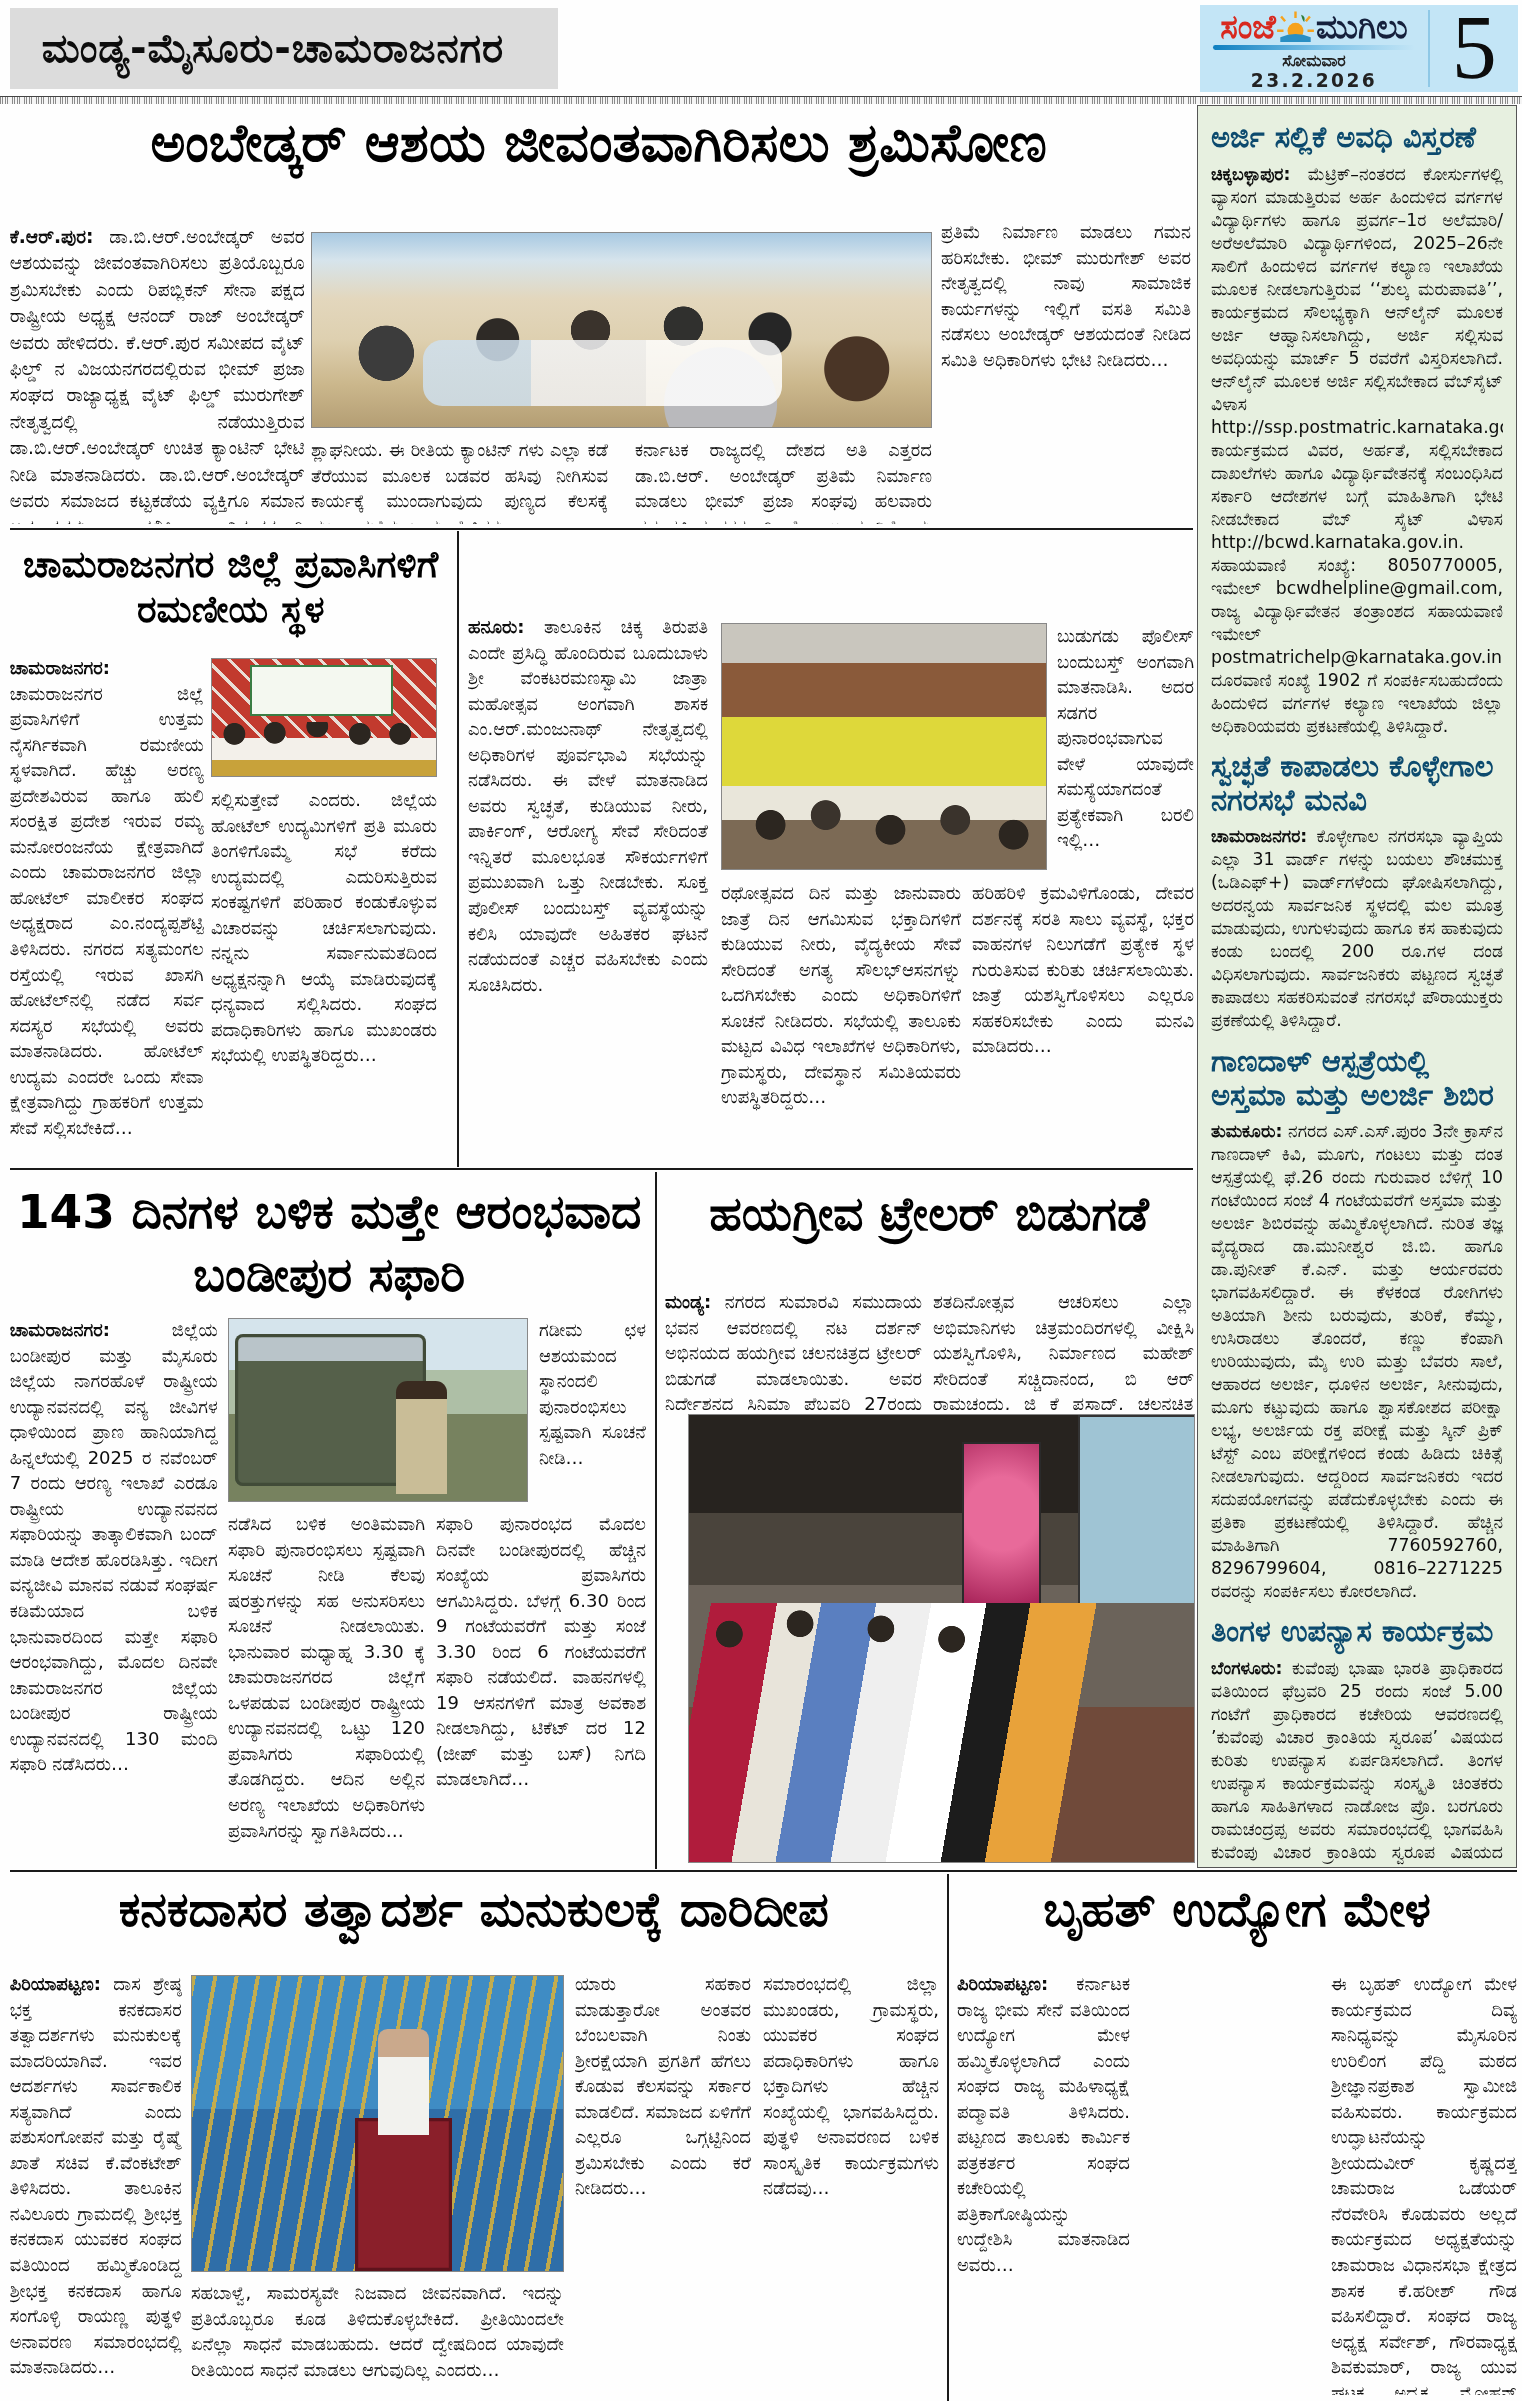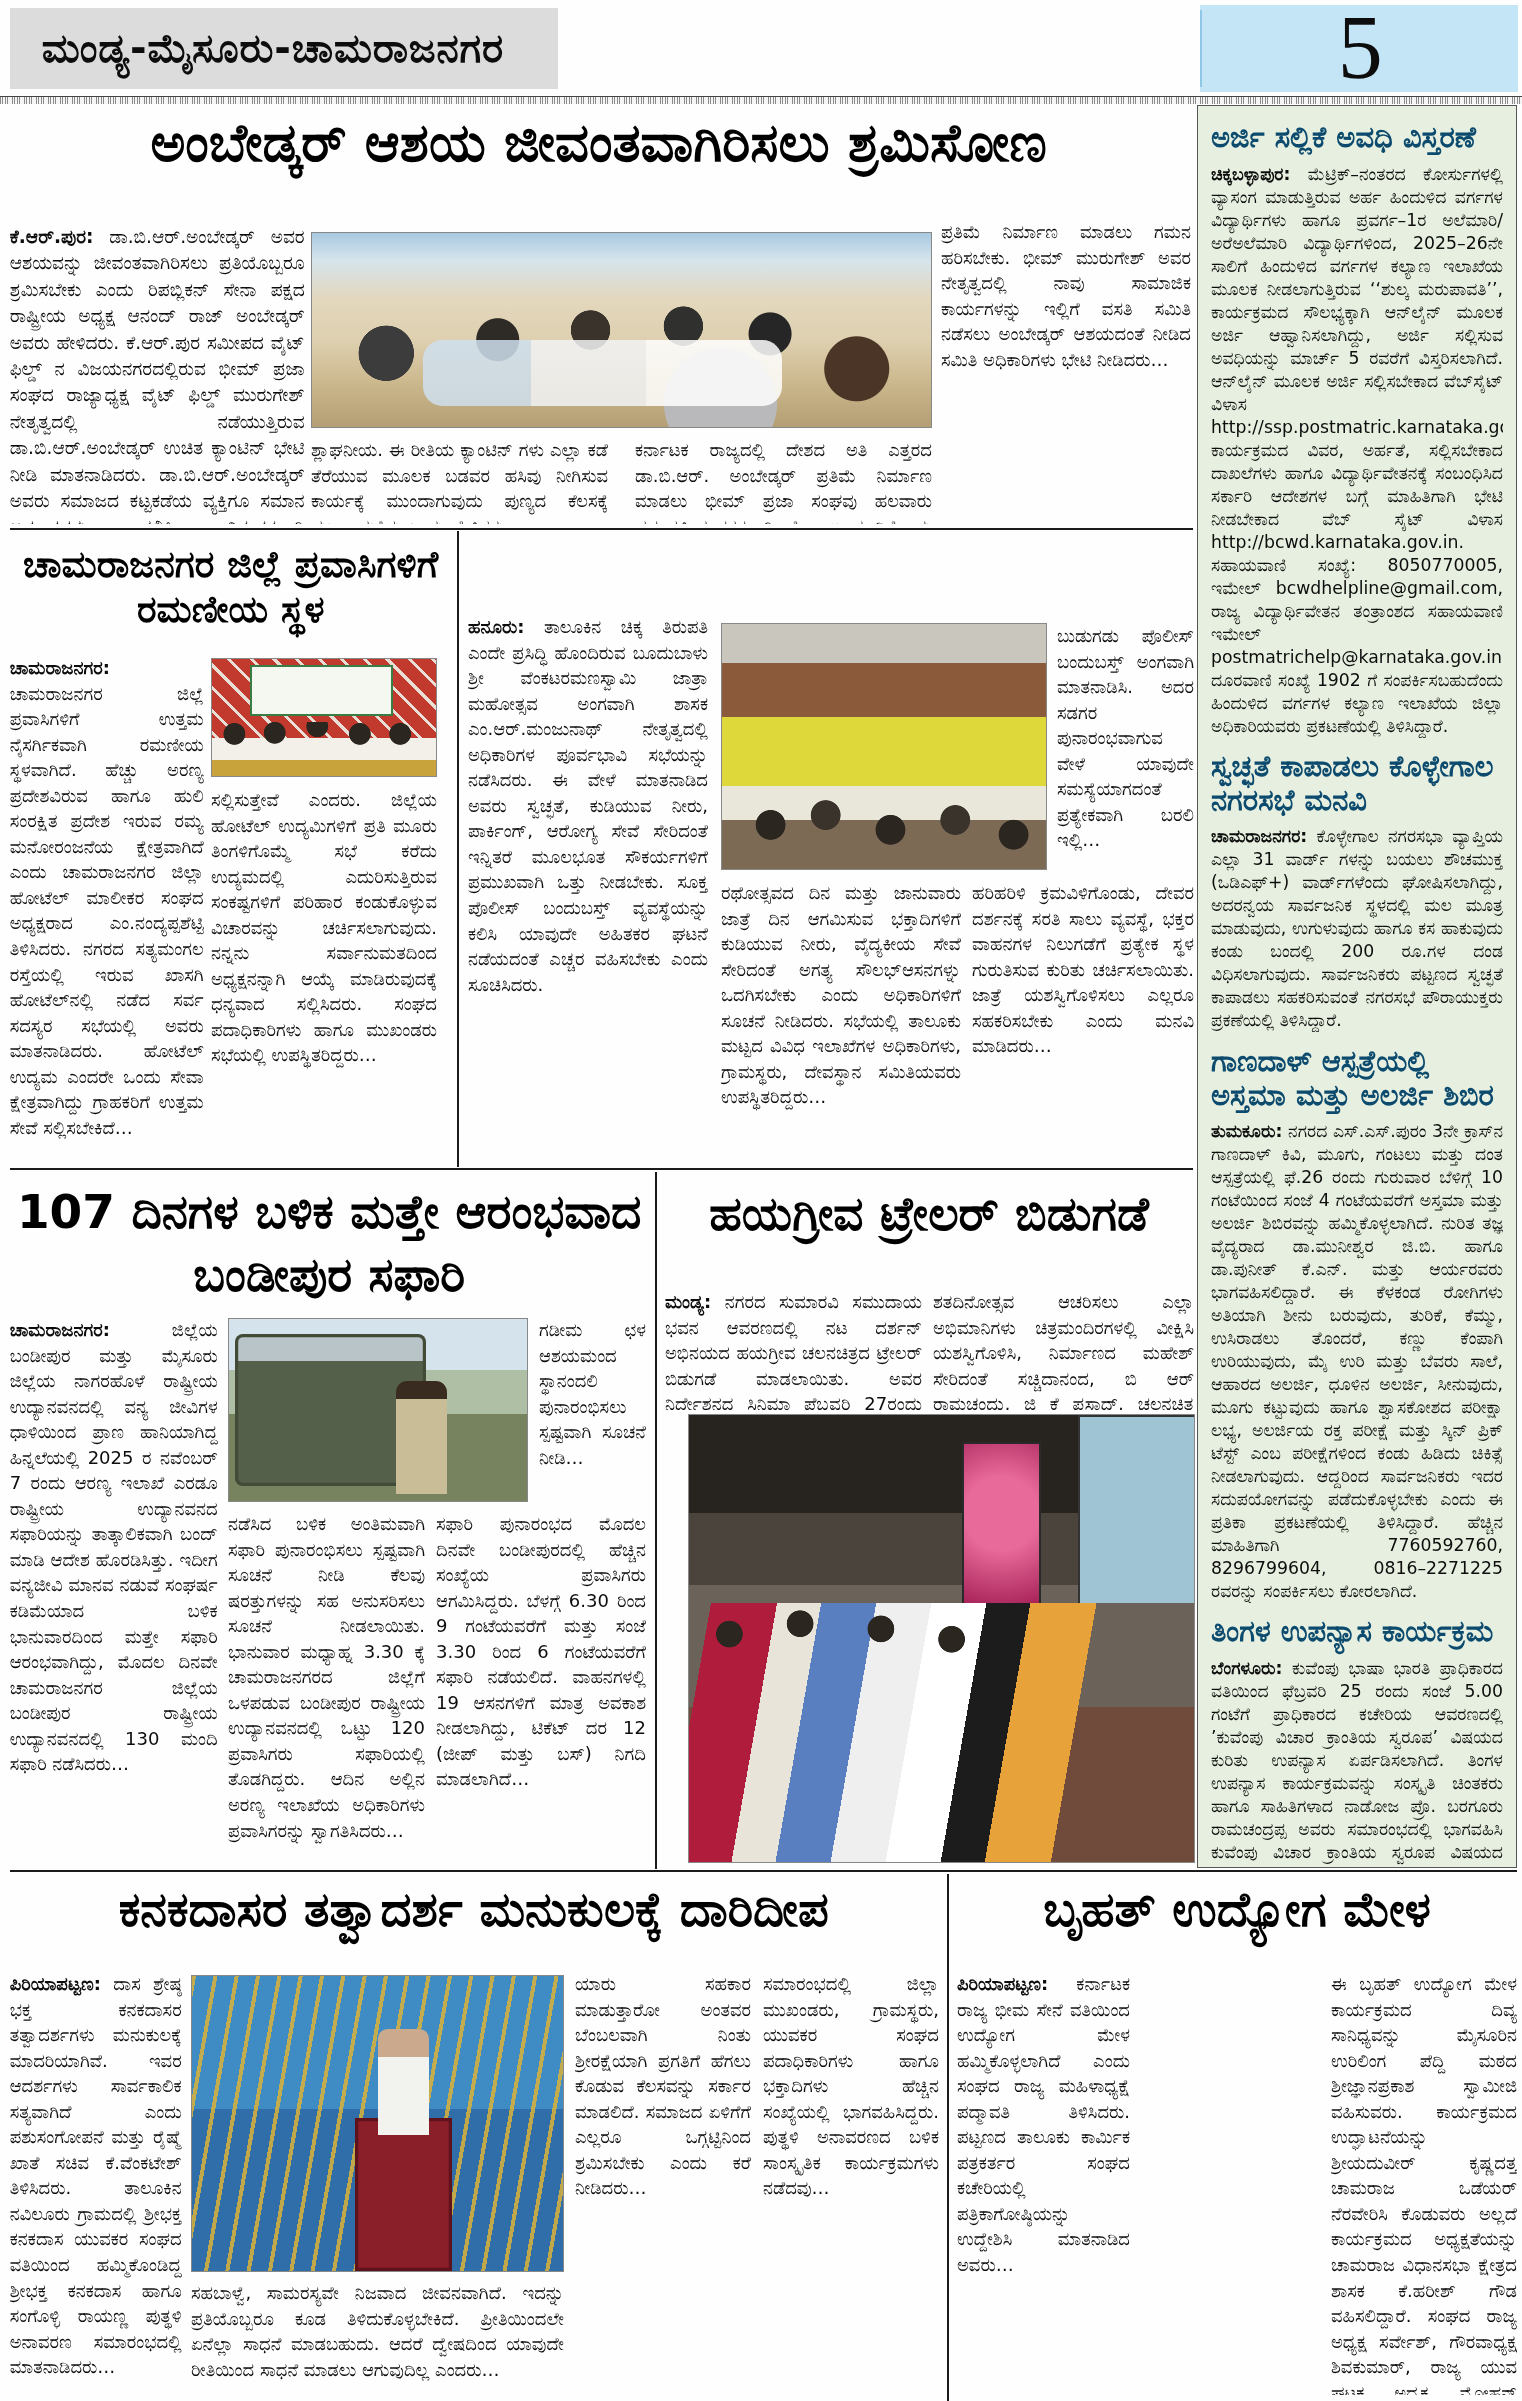--- a/index.html
+++ b/index.html
@@ -103,20 +103,35 @@
 </style>
 </head>
 <body>
 
 <div class="page">
 
   <div class="abs section-label">
     <span>ಮಂಡ್ಯ-ಮೈಸೂರು-ಚಾಮರಾಜನಗರ</span>
   </div>
   <div class="abs masthead">
+    <div class="masthead-left">
+      <div class="masthead-title">
+        <span class="mh-red">ಸಂಜೆ</span>
+        <svg class="logo" viewBox="0 0 46 40">
+          <circle cx="23" cy="26" r="10" fill="#f6a21c"></circle>
+          <path d="M23 10 L23 2 M10 14 L5 8 M36 14 L41 8 M8 26 L0 26 M38 26 L46 26" stroke="#f6a21c" stroke-width="3"></path>
+          <path d="M4 34 Q23 26 42 34 L42 40 L4 40 Z" fill="#2a8fc4"></path>
+          <path d="M30 6 q6 2 4 9 q-2 -1 -4 -9z" fill="#2f7d3a"></path>
+        </svg>
+        <span class="mh-blue">ಮುಗಿಲು</span>
+      </div>
+      <div class="masthead-rule"></div>
+      <div class="masthead-day">ಸೋಮವಾರ</div>
+      <div class="masthead-date">23.2.2026</div>
+    </div>
     <div class="masthead-div"></div>
     <div class="page-number">5</div>
   </div>
   <div class="abs hatch"></div>
 
   <div class="abs sidebar">
     <div class="sb-art">
       <div class="sb-head">ಅರ್ಜಿ ಸಲ್ಲಿಕೆ ಅವಧಿ ವಿಸ್ತರಣೆ</div>
       <div class="sb-body"><b>ಚಿಕ್ಕಬಳ್ಳಾಪುರ:</b> <span>ಮೆಟ್ರಿಕ್–ನಂತರದ ಕೋರ್ಸುಗಳಲ್ಲಿ ವ್ಯಾಸಂಗ ಮಾಡುತ್ತಿರುವ ಅರ್ಹ ಹಿಂದುಳಿದ ವರ್ಗಗಳ ವಿದ್ಯಾರ್ಥಿಗಳು ಹಾಗೂ ಪ್ರವರ್ಗ–1ರ ಅಲೆಮಾರಿ/ಅರೆಅಲೆಮಾರಿ ವಿದ್ಯಾರ್ಥಿಗಳಿಂದ, 2025–26ನೇ ಸಾಲಿಗೆ ಹಿಂದುಳಿದ ವರ್ಗಗಳ ಕಲ್ಯಾಣ ಇಲಾಖೆಯ ಮೂಲಕ ನೀಡಲಾಗುತ್ತಿರುವ ‘‘ಶುಲ್ಕ ಮರುಪಾವತಿ’’, ಕಾರ್ಯಕ್ರಮದ ಸೌಲಭ್ಯಕ್ಕಾಗಿ ಆನ್‌ಲೈನ್ ಮೂಲಕ ಅರ್ಜಿ ಆಹ್ವಾನಿಸಲಾಗಿದ್ದು, ಅರ್ಜಿ ಸಲ್ಲಿಸುವ ಅವಧಿಯನ್ನು ಮಾರ್ಚ್ 5 ರವರೆಗೆ ವಿಸ್ತರಿಸಲಾಗಿದೆ. ಆನ್‌ಲೈನ್ ಮೂಲಕ ಅರ್ಜಿ ಸಲ್ಲಿಸಬೇಕಾದ ವೆಬ್‌ಸೈಟ್ ವಿಳಾಸ http://ssp.postmatric.karnataka.gov.in ಕಾರ್ಯಕ್ರಮದ ವಿವರ, ಅರ್ಹತೆ, ಸಲ್ಲಿಸಬೇಕಾದ ದಾಖಲೆಗಳು ಹಾಗೂ ವಿದ್ಯಾರ್ಥಿವೇತನಕ್ಕೆ ಸಂಬಂಧಿಸಿದ ಸರ್ಕಾರಿ ಆದೇಶಗಳ ಬಗ್ಗೆ ಮಾಹಿತಿಗಾಗಿ ಭೇಟಿ ನೀಡಬೇಕಾದ ವೆಬ್ ಸೈಟ್ ವಿಳಾಸ http://bcwd.karnataka.gov.in. ಸಹಾಯವಾಣಿ ಸಂಖ್ಯೆ: 8050770005, ಇಮೇಲ್ bcwdhelpline@gmail.com, ರಾಜ್ಯ ವಿದ್ಯಾರ್ಥಿವೇತನ ತಂತ್ರಾಂಶದ ಸಹಾಯವಾಣಿ ಇಮೇಲ್ postmatrichelp@karnataka.gov.in,, ದೂರವಾಣಿ ಸಂಖ್ಯೆ 1902 ಗೆ ಸಂಪರ್ಕಿಸಬಹುದೆಂದು ಹಿಂದುಳಿದ ವರ್ಗಗಳ ಕಲ್ಯಾಣ ಇಲಾಖೆಯ ಜಿಲ್ಲಾ ಅಧಿಕಾರಿಯವರು ಪ್ರಕಟಣೆಯಲ್ಲಿ ತಿಳಿಸಿದ್ದಾರೆ.</span></div>
     </div>
@@ -163,21 +178,21 @@
   <div class="abs body" style="left:468px;top:614px;width:240px;height:542px;">
     <b>ಹನೂರು:</b> <span>ತಾಲೂಕಿನ ಚಿಕ್ಕ ತಿರುಪತಿ ಎಂದೇ ಪ್ರಸಿದ್ಧಿ ಹೊಂದಿರುವ ಬೂದುಬಾಳು ಶ್ರೀ ವೆಂಕಟರಮಣಸ್ವಾಮಿ ಜಾತ್ರಾ ಮಹೋತ್ಸವ ಅಂಗವಾಗಿ ಶಾಸಕ ಎಂ.ಆರ್.ಮಂಜುನಾಥ್ ನೇತೃತ್ವದಲ್ಲಿ ಅಧಿಕಾರಿಗಳ ಪೂರ್ವಭಾವಿ ಸಭೆಯನ್ನು ನಡೆಸಿದರು.  ಈ ವೇಳೆ ಮಾತನಾಡಿದ ಅವರು ಸ್ವಚ್ಛತೆ, ಕುಡಿಯುವ ನೀರು, ಪಾರ್ಕಿಂಗ್, ಆರೋಗ್ಯ ಸೇವೆ ಸೇರಿದಂತೆ ಇನ್ನಿತರೆ ಮೂಲಭೂತ ಸೌಕರ್ಯಗಳಿಗೆ ಪ್ರಮುಖವಾಗಿ ಒತ್ತು ನೀಡಬೇಕು. ಸೂಕ್ತ ಪೊಲೀಸ್ ಬಂದುಬಸ್ತ್ ವ್ಯವಸ್ಥೆಯನ್ನು ಕಲಿಸಿ ಯಾವುದೇ ಅಹಿತಕರ ಘಟನೆ ನಡೆಯದಂತೆ ಎಚ್ಚರ ವಹಿಸಬೇಕು ಎಂದು ಸೂಚಿಸಿದರು.</span>
   </div>
   <div class="abs ph ph-fair" style="left:721px;top:623px;width:326px;height:247px;"></div>
   <div class="abs body" style="left:1057px;top:623px;width:137px;height:247px;">ಬುಡುಗಡು ಪೊಲೀಸ್ ಬಂದುಬಸ್ತ್ ಅಂಗವಾಗಿ ಮಾತನಾಡಿಸಿ. ಅದರ ಸಡಗರ ಪುನಾರಂಭವಾಗುವ ವೇಳೆ ಯಾವುದೇ ಸಮಸ್ಯೆಯಾಗದಂತೆ ಪ್ರತ್ಯೇಕವಾಗಿ ಬರಲಿ ಇಲ್ಲಿ…</div>
   <div class="abs body" style="left:721px;top:880px;width:240px;height:284px;">ರಥೋತ್ಸವದ ದಿನ ಮತ್ತು ಜಾನುವಾರು ಜಾತ್ರೆ ದಿನ ಆಗಮಿಸುವ ಭಕ್ತಾದಿಗಳಿಗೆ ಕುಡಿಯುವ ನೀರು, ವೈದ್ಯಕೀಯ ಸೇವೆ ಸೇರಿದಂತೆ ಅಗತ್ಯ ಸೌಲಭ್ಆಸನಗಳ್ನು ಒದಗಿಸಬೇಕು ಎಂದು ಅಧಿಕಾರಿಗಳಿಗೆ ಸೂಚನೆ ನೀಡಿದರು. ಸಭೆಯಲ್ಲಿ ತಾಲೂಕು ಮಟ್ಟದ ವಿವಿಧ ಇಲಾಖೆಗಳ ಅಧಿಕಾರಿಗಳು, ಗ್ರಾಮಸ್ಥರು, ದೇವಸ್ಥಾನ ಸಮಿತಿಯವರು ಉಪಸ್ಥಿತರಿದ್ದರು…</div>
   <div class="abs body" style="left:972px;top:880px;width:222px;height:284px;">ಹರಿಹರಿಳಿ ಕ್ರಮವಿಳಿಗೊಂಡು, ದೇವರ ದರ್ಶನಕ್ಕೆ ಸರತಿ ಸಾಲು ವ್ಯವಸ್ಥೆ, ಭಕ್ತರ ವಾಹನಗಳ ನಿಲುಗಡೆಗೆ ಪ್ರತ್ಯೇಕ ಸ್ಥಳ ಗುರುತಿಸುವ ಕುರಿತು ಚರ್ಚಿಸಲಾಯಿತು. ಜಾತ್ರೆ ಯಶಸ್ವಿಗೊಳಿಸಲು ಎಲ್ಲರೂ ಸಹಕರಿಸಬೇಕು ಎಂದು ಮನವಿ ಮಾಡಿದರು…</div>
 
   <div class="abs hrule" style="left:9.7px;top:1168px;width:1183px;"></div>
 
-  <div class="abs headline" style="left:9.7px;top:1180px;width:639px;font-size:47px;line-height:1.35;">107 ದಿನಗಳ ಬಳಿಕ ಮತ್ತೇ ಆರಂಭವಾದ ಬಂಡೀಪುರ ಸಫಾರಿ</div>
+  <div class="abs headline" style="left:9.7px;top:1180px;width:639px;font-size:47px;line-height:1.35;">143 ದಿನಗಳ ಬಳಿಕ ಮತ್ತೇ ಆರಂಭವಾದ ಬಂಡೀಪುರ ಸಫಾರಿ</div>
   <div class="abs body" style="left:9.7px;top:1317px;width:208px;height:549px;">
     <b>ಚಾಮರಾಜನಗರ:</b> <span>ಜಿಲ್ಲೆಯ ಬಂಡೀಪುರ ಮತ್ತು ಮೈಸೂರು ಜಿಲ್ಲೆಯ ನಾಗರಹೊಳೆ ರಾಷ್ಟ್ರೀಯ ಉದ್ಯಾನವನದಲ್ಲಿ ವನ್ಯ ಜೀವಿಗಳ ಧಾಳಿಯಿಂದ ಪ್ರಾಣ ಹಾನಿಯಾಗಿದ್ದ ಹಿನ್ನಲೆಯಲ್ಲಿ 2025 ರ ನವೆಂಬರ್ 7 ರಂದು ಆರಣ್ಯ ಇಲಾಖೆ ಎರಡೂ ರಾಷ್ಟ್ರೀಯ ಉದ್ಯಾನವನದ ಸಫಾರಿಯನ್ನು ತಾತ್ಕಾಲಿಕವಾಗಿ ಬಂದ್ ಮಾಡಿ ಆದೇಶ ಹೊರಡಿಸಿತ್ತು. ಇದೀಗ ವನ್ಯಜೀವಿ ಮಾನವ ನಡುವೆ ಸಂಘರ್ಷ ಕಡಿಮೆಯಾದ ಬಳಿಕ ಭಾನುವಾರದಿಂದ ಮತ್ತೇ ಸಫಾರಿ ಆರಂಭವಾಗಿದ್ದು, ಮೊದಲ ದಿನವೇ ಚಾಮರಾಜನಗರ ಜಿಲ್ಲೆಯ ಬಂಡೀಪುರ ರಾಷ್ಟ್ರೀಯ ಉದ್ಯಾನವನದಲ್ಲಿ 130 ಮಂದಿ ಸಫಾರಿ ನಡೆಸಿದರು…</span>
   </div>
   <div class="abs ph ph-safari" style="left:228px;top:1318px;width:300px;height:184px;">
     <div class="layer bus"></div>
     <div class="layer man"></div>
   </div>
   <div class="abs body" style="left:539px;top:1317px;width:107px;height:186px;">ಗಡೀಮ ಛಳ ಆಶಯಮಂದ ಸ್ಥಾನಂದಲಿ ಪುನಾರಂಭಿಸಲು ಸ್ಪಷ್ಟವಾಗಿ ಸೂಚನೆ ನೀಡಿ…</div>
   <div class="abs body" style="left:228px;top:1511px;width:197px;height:355px;">ನಡೆಸಿದ ಬಳಿಕ ಅಂತಿಮವಾಗಿ ಸಫಾರಿ ಪುನಾರಂಭಿಸಲು ಸ್ಪಷ್ಟವಾಗಿ ಸೂಚನೆ ನೀಡಿ ಕೆಲವು ಷರತ್ತುಗಳನ್ನು ಸಹ ಅನುಸರಿಸಲು ಸೂಚನೆ ನೀಡಲಾಯಿತು.  ಭಾನುವಾರ ಮಧ್ಯಾಹ್ನ 3.30 ಕ್ಕೆ ಚಾಮರಾಜನಗರದ ಜಿಲ್ಲೆಗೆ ಒಳಪಡುವ ಬಂಡೀಪುರ ರಾಷ್ಟ್ರೀಯ ಉದ್ಯಾನವನದಲ್ಲಿ ಒಟ್ಟು 120 ಪ್ರವಾಸಿಗರು ಸಫಾರಿಯಲ್ಲಿ ತೊಡಗಿದ್ದರು. ಆದಿನ ಅಲ್ಲಿನ ಅರಣ್ಯ ಇಲಾಖೆಯ ಅಧಿಕಾರಿಗಳು ಪ್ರವಾಸಿಗರನ್ನು ಸ್ವಾಗತಿಸಿದರು…</div>
   <div class="abs body" style="left:436px;top:1511px;width:210px;height:355px;">ಸಫಾರಿ ಪುನಾರಂಭದ ಮೊದಲ ದಿನವೇ ಬಂಡೀಪುರದಲ್ಲಿ ಹೆಚ್ಚಿನ ಸಂಖ್ಯೆಯ ಪ್ರವಾಸಿಗರು ಆಗಮಿಸಿದ್ದರು. ಬೆಳಗ್ಗೆ 6.30 ರಿಂದ 9 ಗಂಟೆಯವರೆಗೆ ಮತ್ತು ಸಂಜೆ 3.30 ರಿಂದ 6 ಗಂಟೆಯವರೆಗೆ ಸಫಾರಿ ನಡೆಯಲಿದೆ. ವಾಹನಗಳಲ್ಲಿ 19 ಆಸನಗಳಿಗೆ ಮಾತ್ರ ಅವಕಾಶ ನೀಡಲಾಗಿದ್ದು, ಟಿಕೆಟ್ ದರ 12 (ಜೀಪ್ ಮತ್ತು ಬಸ್) ನಿಗದಿ ಮಾಡಲಾಗಿದೆ…</div>

